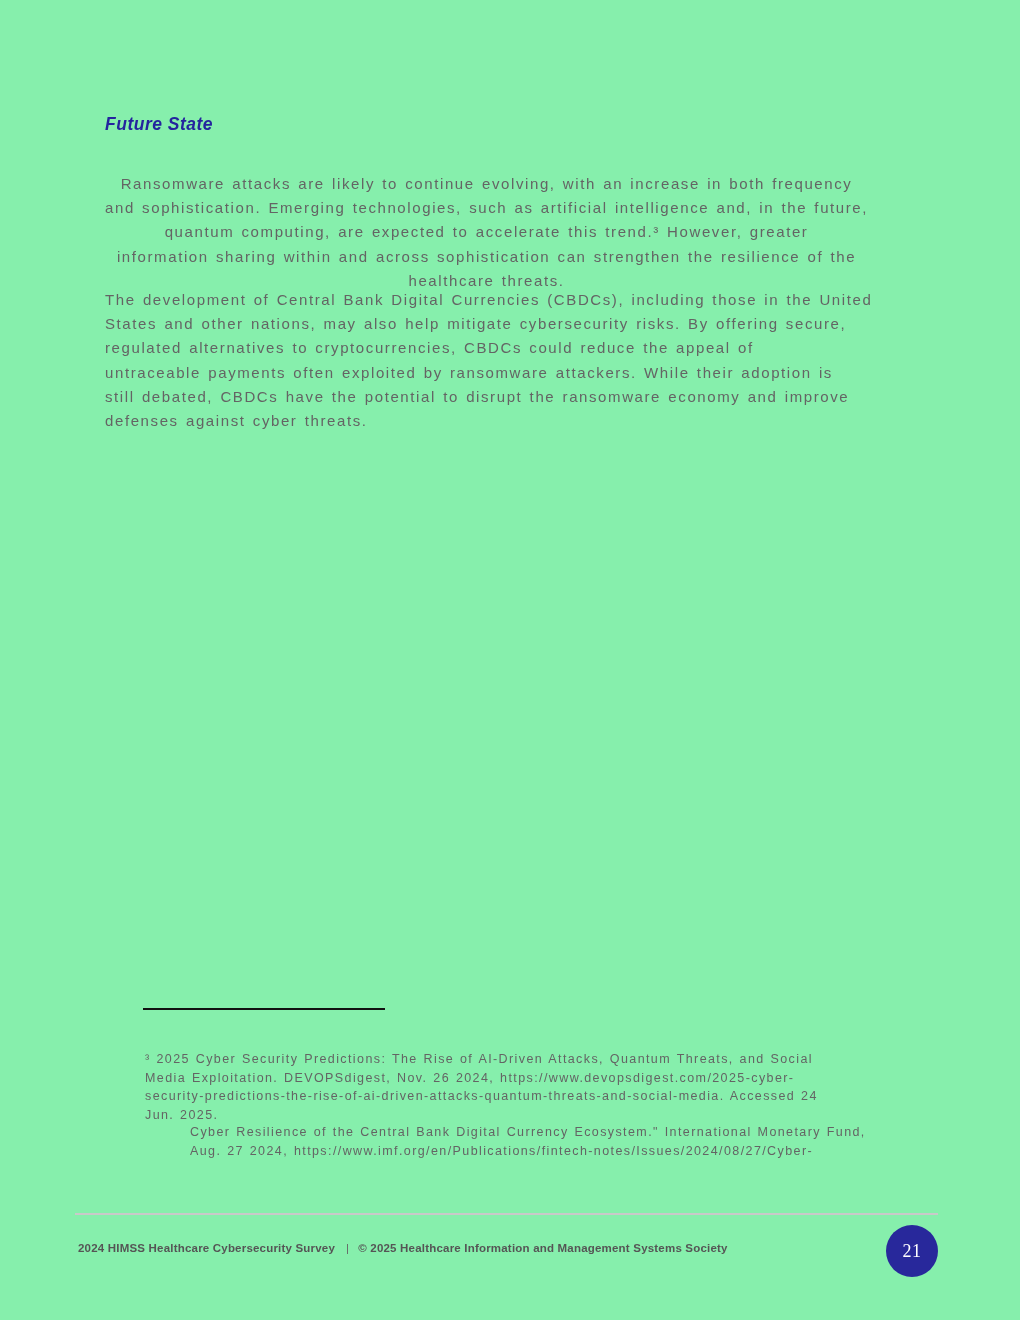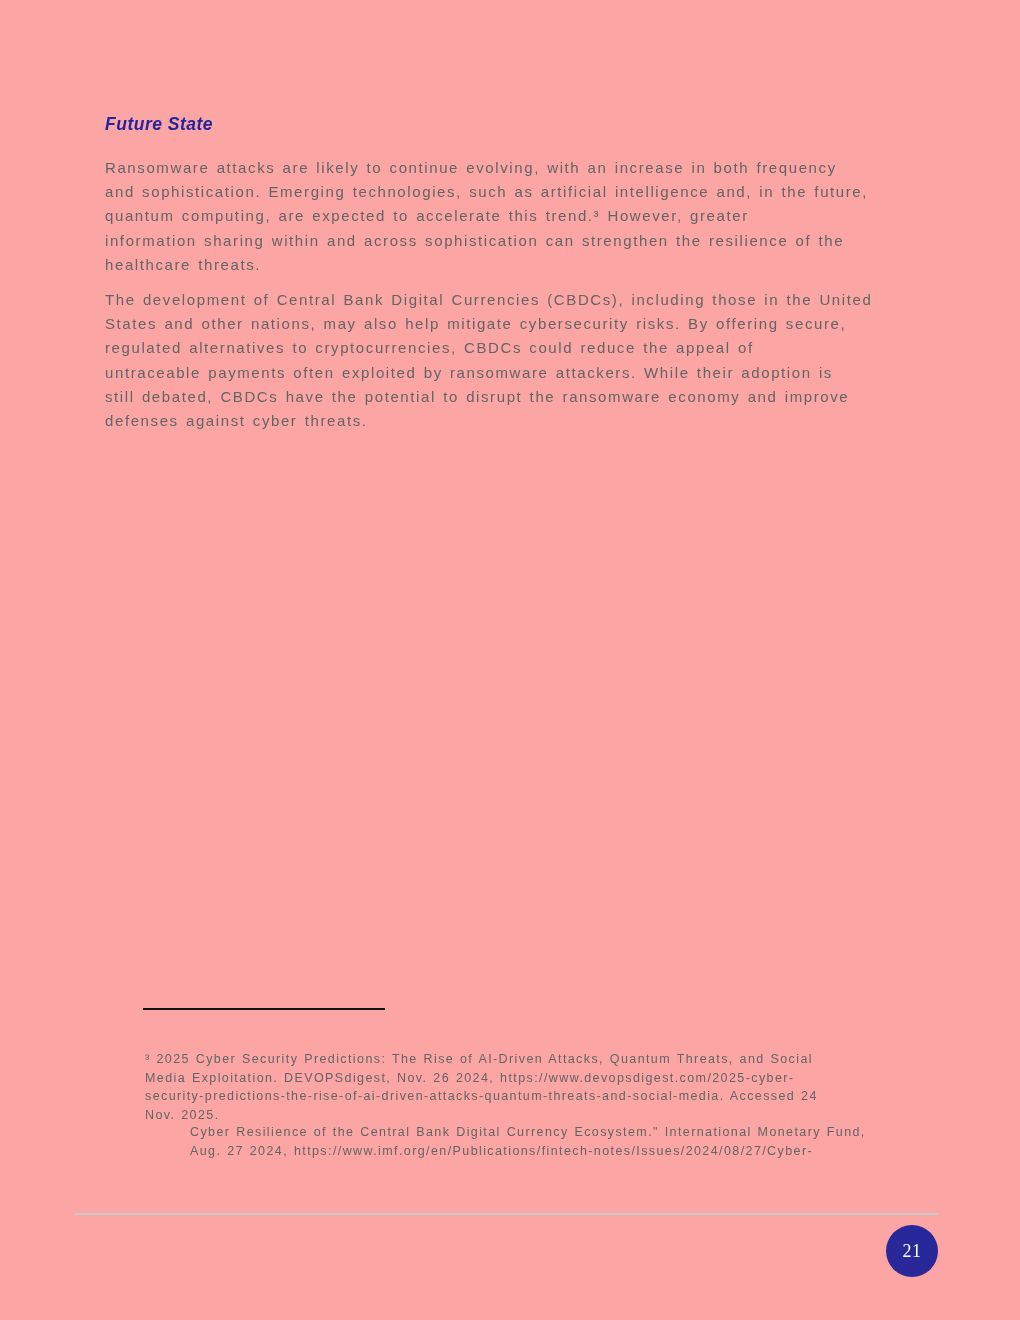--- a/index.html
+++ b/index.html
@@ -1,21 +1,21 @@
 <!DOCTYPE html>
 <html><head>
 <meta charset="utf-8">
 <style>
   * { margin: 0; padding: 0; box-sizing: border-box; }
   html, body { background: #ffffff; }
   .page {
     position: relative;
     width: 1020px;
     height: 1320px;
-    background: #fca5a5;
+    background: #86efac;
     font-family: "Liberation Sans", sans-serif;
     overflow: hidden;
   }
   .heading {
     position: absolute;
     left: 105px;
     top: 112px;
     font-size: 17.5px;
     line-height: 24px;
     font-weight: bold;
@@ -27,21 +27,21 @@
   .para {
     position: absolute;
     left: 105px;
     color: #646464;
     font-size: 15px;
     line-height: 24.2px;
     letter-spacing: 1.6px;
     word-spacing: 1.5px;
   }
   .para .line { white-space: nowrap; }
-  .p1 { top: 156px; }
+  .p1 { top: 172px; text-align: center; }
   .p2 { top: 288px; }
   .fn-rule {
     position: absolute;
     left: 143px;
     top: 1008px;
     width: 242px;
     height: 2px;
     background: #111111;
   }
   .footnote {
@@ -120,28 +120,33 @@
     <div class="line">still debated, CBDCs have the potential to disrupt the ransomware economy and improve</div>
     <div class="line">defenses against cyber threats.</div>
   </div>
 
   <div class="fn-rule"></div>
 
   <div class="footnote fn1">
     <div class="line">³ 2025 Cyber Security Predictions: The Rise of AI-Driven Attacks, Quantum Threats, and Social</div>
     <div class="line">Media Exploitation. DEVOPSdigest, Nov. 26 2024, https://www.devopsdigest.com/2025-cyber-</div>
     <div class="line">security-predictions-the-rise-of-ai-driven-attacks-quantum-threats-and-social-media. Accessed 24</div>
-    <div class="line">Nov. 2025.</div>
+    <div class="line">Jun. 2025.</div>
   </div>
 
   <div class="footnote fn2">
     <div class="line">Cyber Resilience of the Central Bank Digital Currency Ecosystem." International Monetary Fund,</div>
     <div class="line">Aug. 27 2024, https://www.imf.org/en/Publications/fintech-notes/Issues/2024/08/27/Cyber-</div>
   </div>
 
   <div class="footer-divider"></div>
 
+  <div class="footer">
+    <span>2024 HIMSS Healthcare Cybersecurity Survey</span>
+    <span class="sep">|</span>
+    <span>© 2025 Healthcare Information and Management Systems Society</span>
+  </div>
 
   <div class="page-circle">
     <span class="num">21</span>
   </div>
 
 </div>
 
 </body></html>

